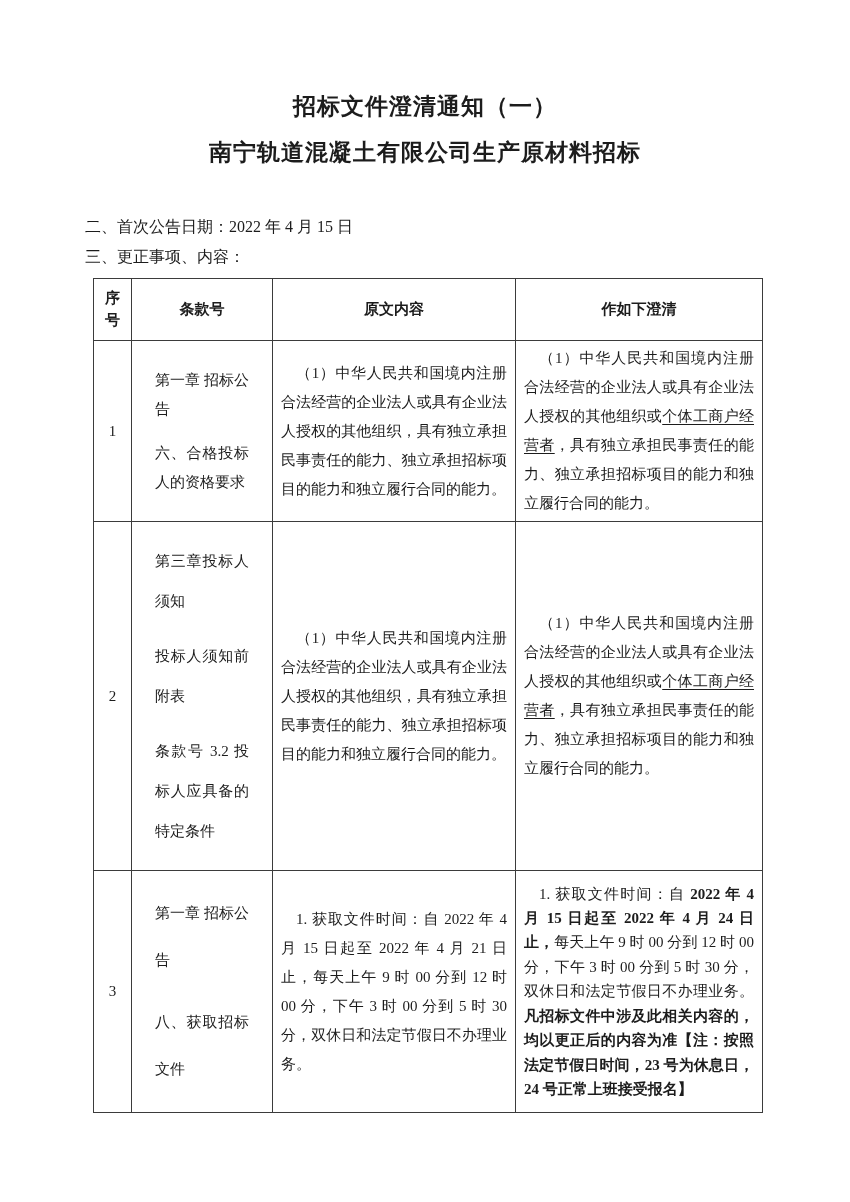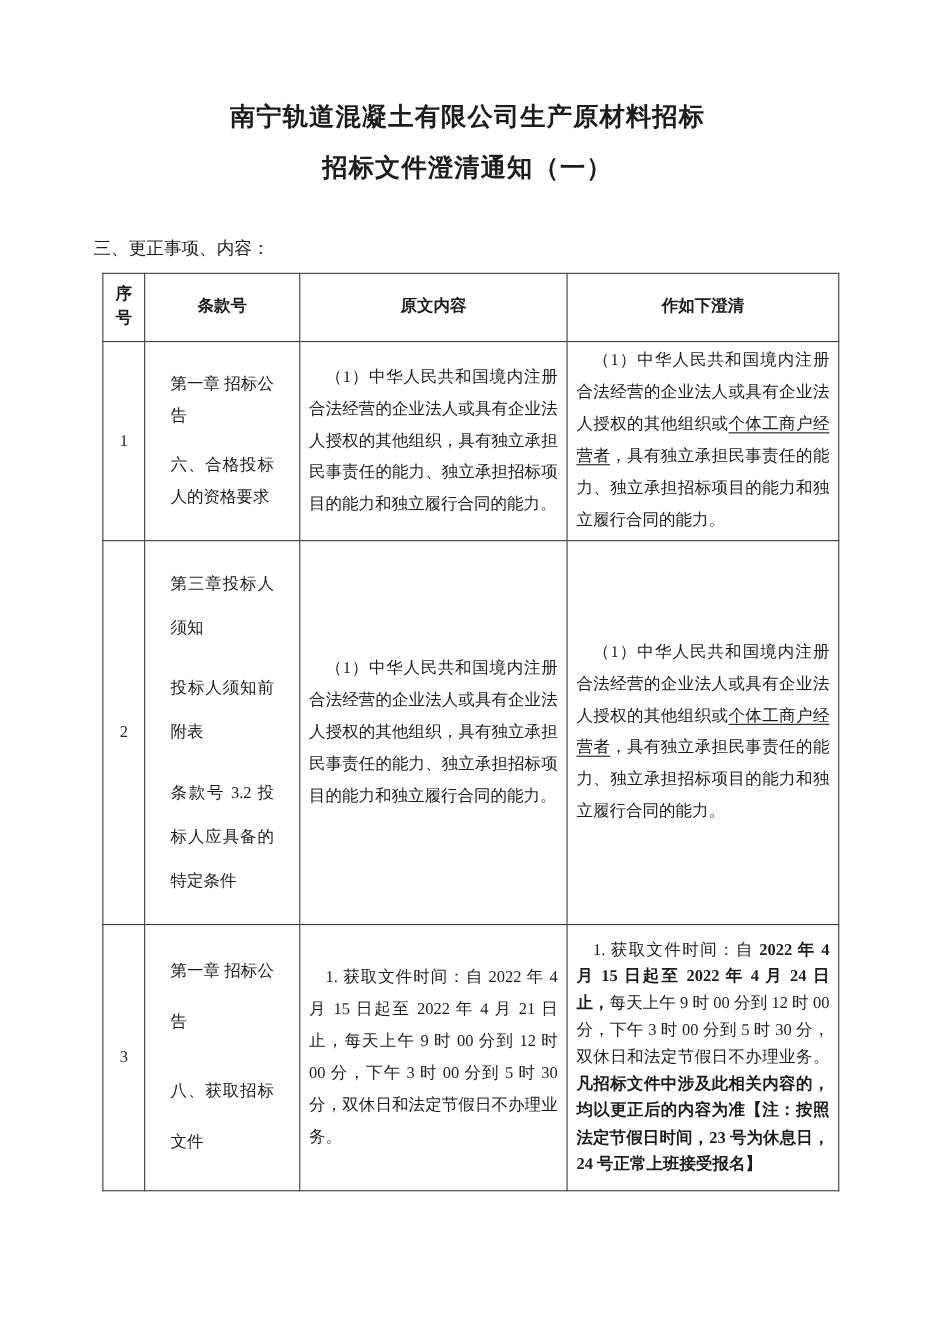--- a/index.html
+++ b/index.html
@@ -76,25 +76,26 @@
   tr.row-3 td.c-changed p { line-height: 24.4px; }
   span.b { font-weight: bold; }
   span.u { text-decoration: underline; text-underline-offset: 3px; }
 </style>
 </head>
 <body>
 
 <div class="page">
 
   <h1 class="doc-title">
+    <div>招标文件澄清通知（一）</div>
     <div>南宁轨道混凝土有限公司生产原材料招标</div>
-    <div>招标文件澄清通知（一）</div>
   </h1>
 
   <div class="doc-items">
+    <p>二、首次公告日期：2022 年 4 月 15 日</p>
     <p>三、更正事项、内容：</p>
   </div>
 
 
   <table class="clar-table">
     <colgroup>
       <col style="width:38px">
       <col style="width:141px">
       <col style="width:243px">
       <col style="width:247px">

